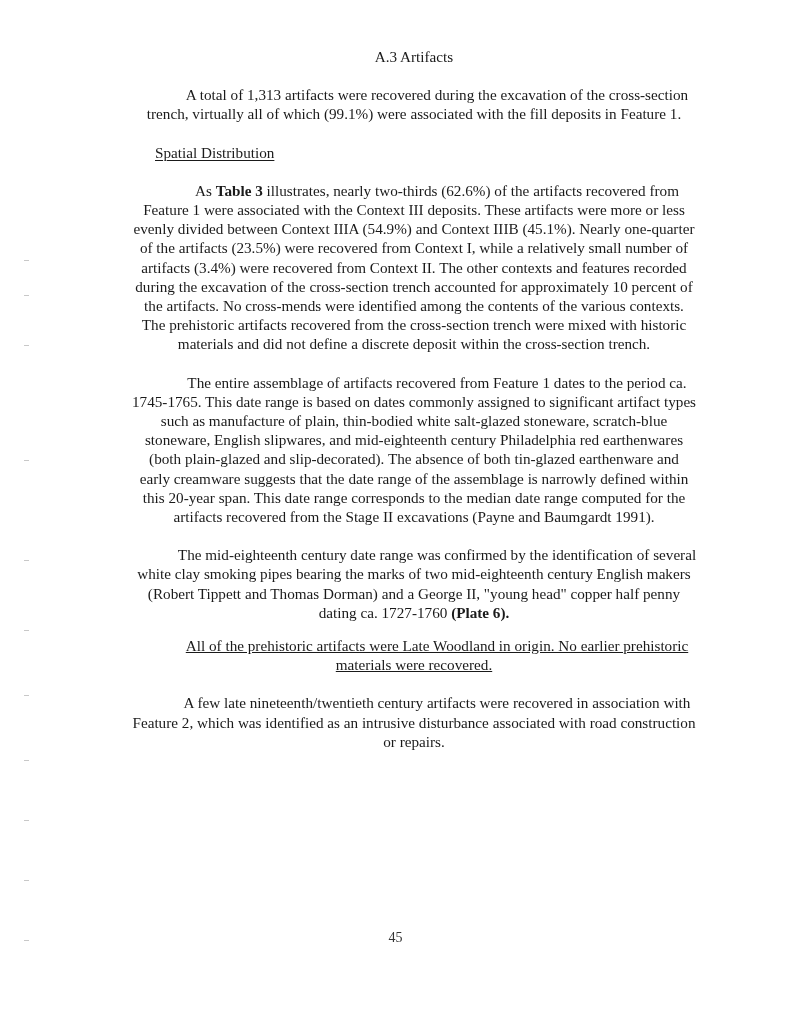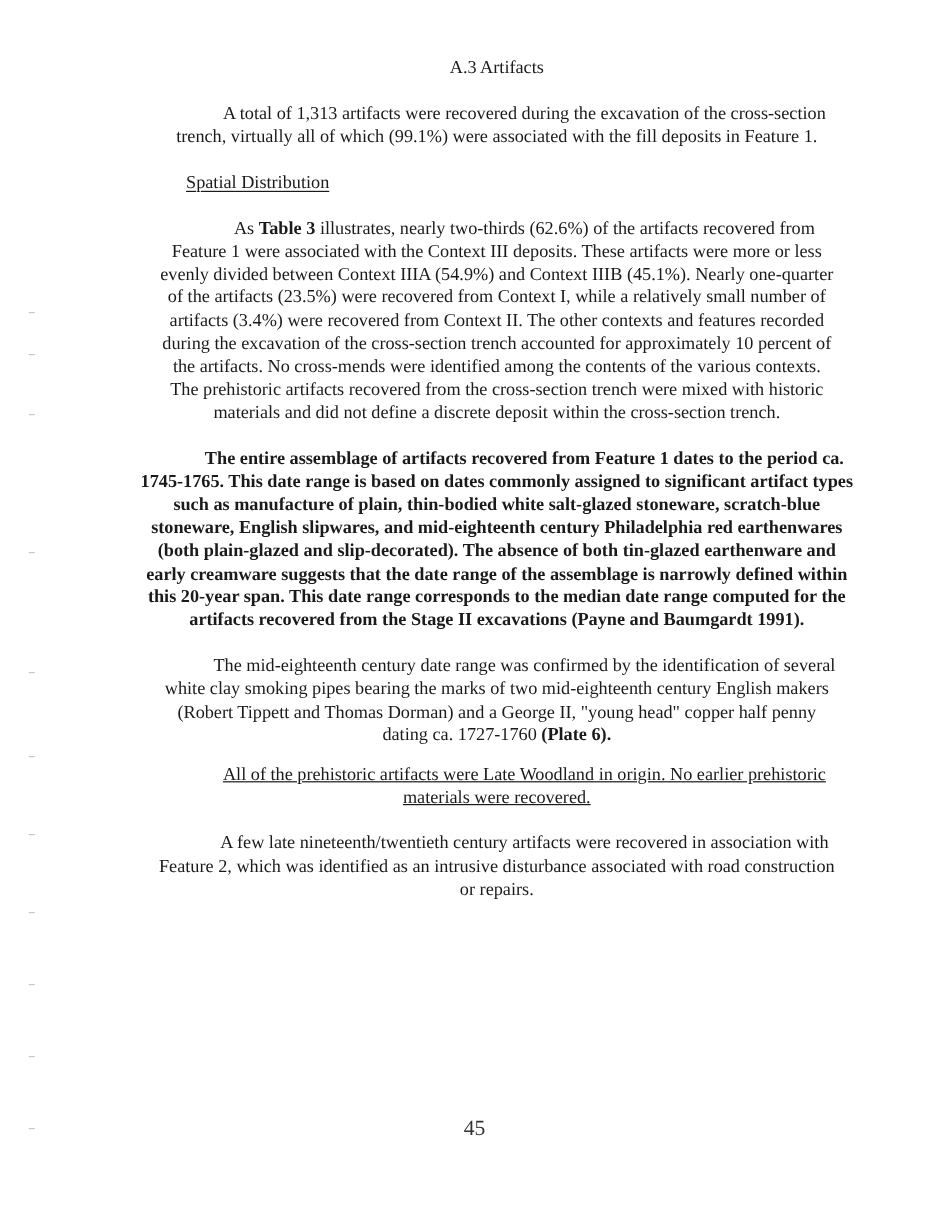--- a/index.html
+++ b/index.html
@@ -41,21 +41,21 @@
       text-decoration: underline;
       text-underline-offset: 2px;
     }
     b { font-weight: bold; }
     .page-number {
       position: absolute;
       left: 0;
       width: 791px;
       top: 930px;
       text-align: center;
-      font-size: 18px;
+      font-size: 14px;
       color: #333;
     }
     .margin-marks {
       position: absolute;
       left: 22px;
       top: 200px;
       width: 10px;
       height: 800px;
     }
     .mark {
@@ -83,21 +83,21 @@
 Feature 1 were associated with the Context III deposits.  These artifacts were more or less
 evenly divided between Context IIIA (54.9%) and Context IIIB (45.1%).  Nearly one-quarter
 of the artifacts (23.5%) were recovered from Context I, while a relatively small number of
 artifacts (3.4%) were recovered from Context II.  The other contexts and features recorded
 during the excavation of the cross-section trench accounted for approximately 10 percent of
 the artifacts.  No cross-mends were identified among the contents of the various contexts.
 The prehistoric artifacts recovered from the cross-section trench were mixed with historic
 materials and did not define a discrete deposit within the cross-section trench.</span></p>
 
 
-  <p class="para indent" style="margin-bottom:19px;font-weight:bold;">The entire assemblage of artifacts recovered from Feature 1 dates to the period ca.
+  <p class="para indent" style="margin-bottom:19px;">The entire assemblage of artifacts recovered from Feature 1 dates to the period ca.
 1745-1765.  This date range is based on dates commonly assigned to significant artifact types
 such as  manufacture of plain, thin-bodied white salt-glazed stoneware,  scratch-blue
 stoneware, English slipwares, and mid-eighteenth century Philadelphia red earthenwares
 (both plain-glazed and slip-decorated).  The absence of both tin-glazed earthenware and
 early creamware suggests that the date range of the assemblage is narrowly defined within
 this 20-year span.  This date range corresponds to the median date range computed for the
 artifacts recovered from the Stage II excavations (Payne and Baumgardt 1991).</p>
 
   <p class="para indent" style="margin-bottom:14px;"><span>The mid-eighteenth century date range was confirmed by the identification of several
 white clay smoking pipes bearing the marks of two mid-eighteenth century English makers

